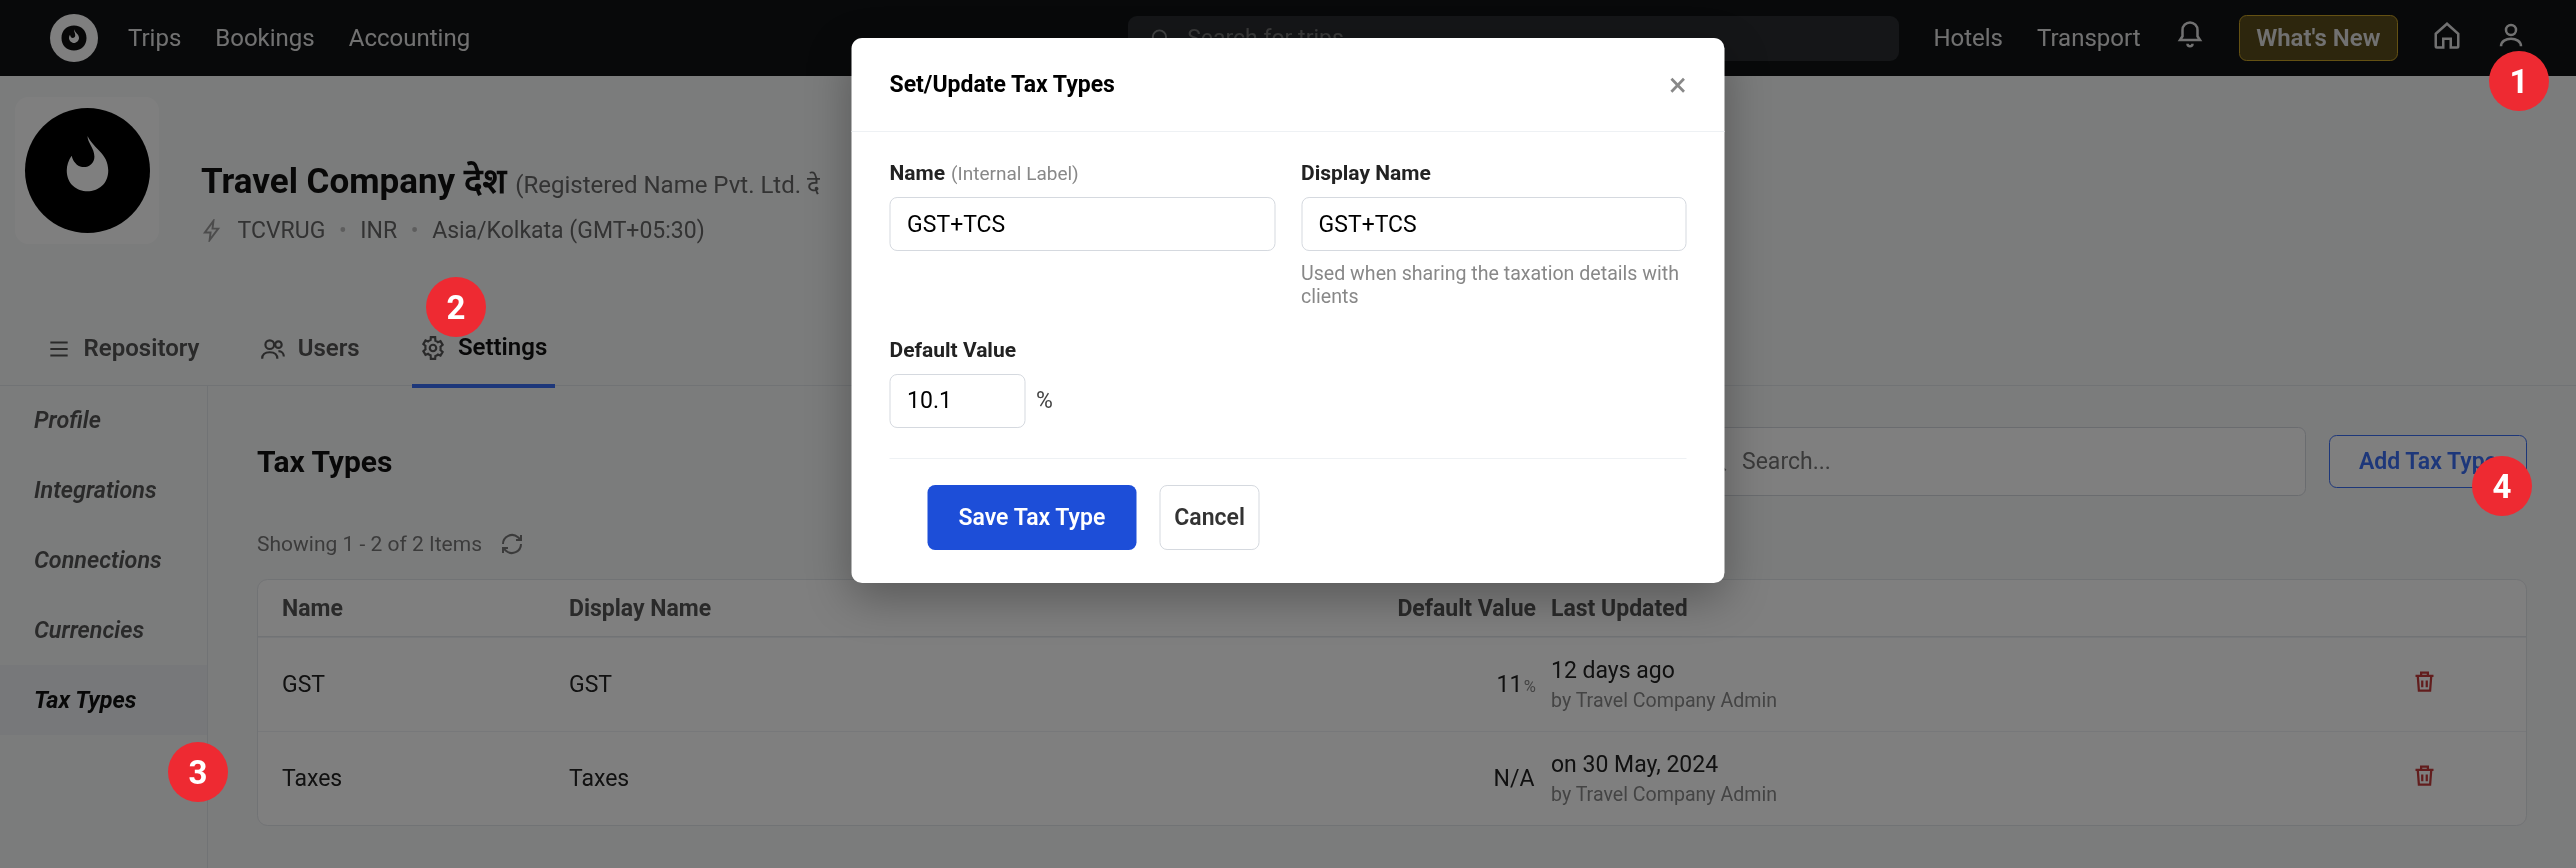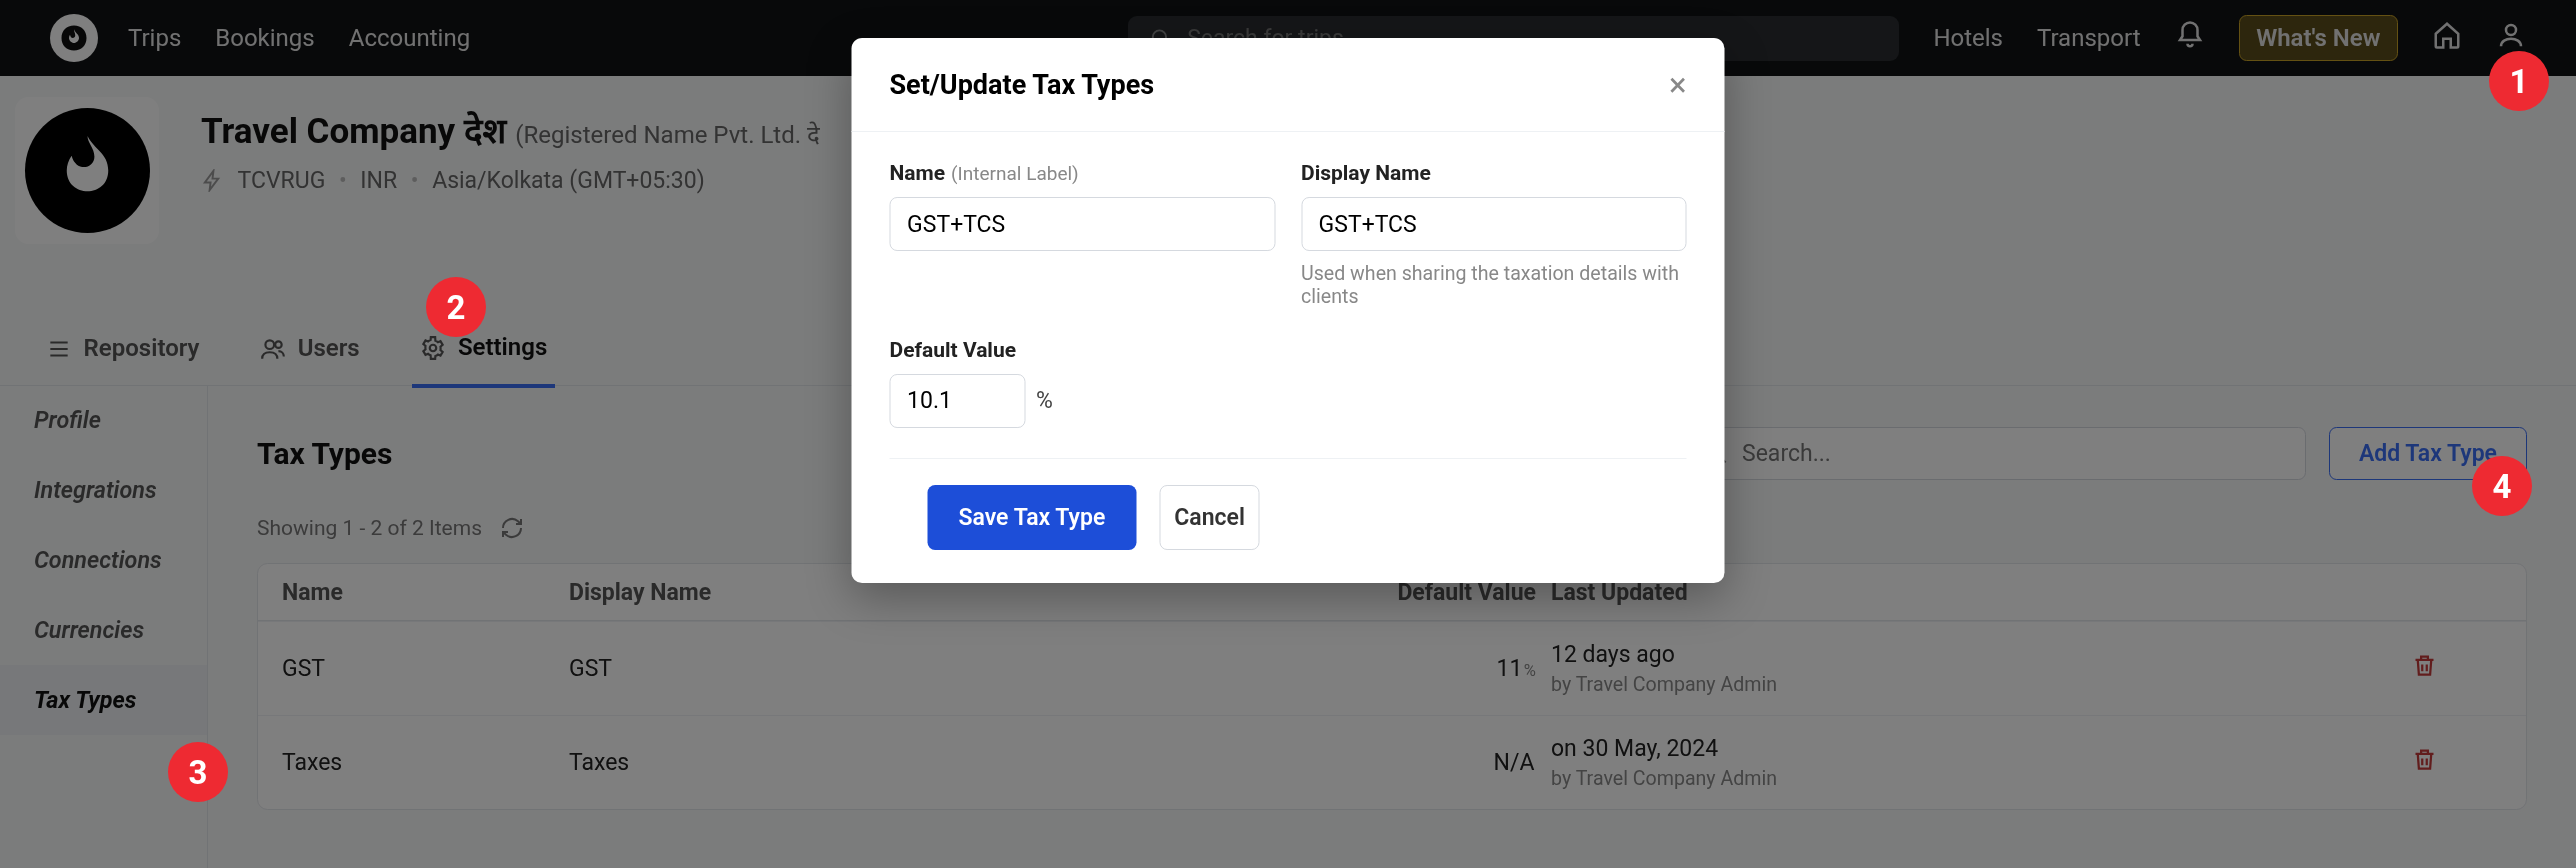--- a/index.html
+++ b/index.html
@@ -19,21 +19,21 @@
     .nav-links a { cursor:pointer; }
     .search-wrap { margin-left:auto; width:771px; height:45px; background:#2a2d31; border-radius:9px; display:flex; align-items:center; padding:0 21px; }
     .search-wrap svg { width:24px; height:24px; opacity:.7; margin-right:15px; }
     .search-wrap input { background:transparent; border:none; outline:none; color:#aaa; font-size:23px; width:100%; }
     .right-nav { display:flex; align-items:center; gap:34px; margin-left:34px; }
     .right-nav span, .right-nav a { font-size:24px; color:#e3e3e3; cursor:pointer; }
     .whats-new { background:#5a4c1a; border:0.8px solid #c9a227; color:#f0d17a; padding:7.6px 16.6px; border-radius:7.6px; font-size:21px; font-weight:600; }
     .icon-btn svg { width:30px; height:30px; stroke:#e3e3e3; }
     
     
-    .company-hdr { position:absolute; top:97px; left:15px; right:15px; display:flex; align-items:flex-start; z-index:5; }
+    .company-hdr { position:absolute; top:97px; left:15px; right:15px; display:flex; align-items:flex-end; z-index:5; }
     .company-logo { width:144px; height:147px; background:#fff; border-radius:13.6px; display:flex; align-items:center; justify-content:center; }
     .company-logo-inner { width:125px; height:125px; border-radius:50%; background:#000; display:flex; align-items:center; justify-content:center; }
     .company-logo-inner svg { width:83px; height:83px; fill:#fff; }
     .company-text { margin-left:42px; padding-top:9px; }
     .company-title { font-size:35px; font-weight:700; color:#111; display:flex; align-items:baseline; gap:9px; }
     .company-title .reg { font-size:24px; font-weight:400; color:#666; }
     .company-meta { margin-top:13.6px; display:flex; align-items:center; gap:13.6px; color:#666; font-size:23px; }
     .company-meta svg { width:23px; height:23px; stroke:#999; }
     .dot { color:#bbb; }
     
@@ -46,42 +46,42 @@
     
     .sidebar { position:absolute; top:385px; left:0; width:208px; bottom:0; border-right:0.8px solid #e3e6ea; z-index:5;font-style:italic; }
     .side-item { padding:21px 34px; font-size:23.4px; color:#555; font-weight:600; cursor:pointer; }
     .side-item.active { background:#eef1f4; color:#111; font-weight:700; }
     
     
     .main { position:absolute; top:385px; left:208px; right:0; bottom:0; padding:42px 49px; z-index:5; }
     .main-hdr { display:flex; align-items:center; }
     .main-hdr h2 { font-size:30px; font-weight:700; color:#111; }
     .main-hdr .spacer { flex:1; }
-    .search-box { width:619px; height:53px; border:0.8px solid #d5d9df; border-radius:7.6px; display:flex; align-items:center; padding:0 18px; background:#fff; }
+    .search-box { width:619px; height:69px; border:0.8px solid #d5d9df; border-radius:7.6px; display:flex; align-items:center; padding:0 18px; background:#fff; }
     .search-box svg { width:24px; height:24px; stroke:#888; margin-right:13.6px; }
     .search-box input { border:none; outline:none; font-size:23px; width:100%; }
     .add-btn { margin-left:23px; height:53px; padding:0 29px; border:0.8px solid #3b6ef5; border-radius:7.6px; background:#fff; color:#3b6ef5; font-size:23px; font-weight:600; cursor:pointer; }
     
     .list-meta { margin-top:36px; display:flex; align-items:center; gap:18px; color:#777; font-size:21px; }
     .list-meta svg { width:24px; height:24px; stroke:#777; cursor:pointer; }
     
     .tbl { margin-top:23px; border:0.8px solid #e3e6ea; border-radius:10.6px; background:#fff; overflow:hidden; }
     .thead, .trow { display:grid; grid-template-columns: 287px 657px 325px 1fr 91px; align-items:center; padding:0 24px; }
     .thead { height:57px; color:#555; font-weight:700; border-bottom:0.8px solid #e3e6ea; font-size:23px; }
     .trow { height:94px; border-top:0.8px solid #eef1f4; font-size:23px; color:#222; }
     .trow:first-of-type { border-top:none; }
     .num-cell { text-align:right; padding-right:15px; }
     .pct { font-size:16.6px; color:#888; margin-left:1.5px; }
     .updated small { display:block; font-size:19.6px; color:#888; margin-top:4.5px; }
     .trash svg { width:27px; height:27px; stroke:#c43b3b; cursor:pointer; }
     
     
     .modal { position:absolute; top:38px; left:50%; transform:translateX(-50%); width:873px; background:#fff; border-radius:10.6px; z-index:100; box-shadow:0 15px 45px rgba(0,0,0,.3); }
     .modal-hdr { display:flex; align-items:center; justify-content:space-between; padding:30px 38px; border-bottom:0.8px solid #eef1f4; }
-    .modal-hdr h3 { font-size:27px; font-weight:700; }
+    .modal-hdr h3 { font-size:23px; font-weight:700; }
     .modal-hdr .close { font-size:33px; color:#888; cursor:pointer; line-height:1; }
     .modal-body { padding:29px 38px 7.6px; }
     .form-row { display:flex; gap:26px; }
     .field { flex:1; }
     .field label { display:block; font-size:21px; font-weight:700; color:#222; margin-bottom:12px; }
     .field label .hint { font-weight:400; font-size:19px; color:#888; margin-left:6px; }
     .field input { width:100%; height:54px; border:0.8px solid #d5d9df; border-radius:7.6px; padding:0 16.6px; font-size:23px; outline:none; }
     .field .sub { font-size:19.6px; color:#888; margin-top:10.6px; }
     .field.small input { width:136px; }
     .pct-symbol { font-size:23px; margin-left:10.6px; color:#444; }

